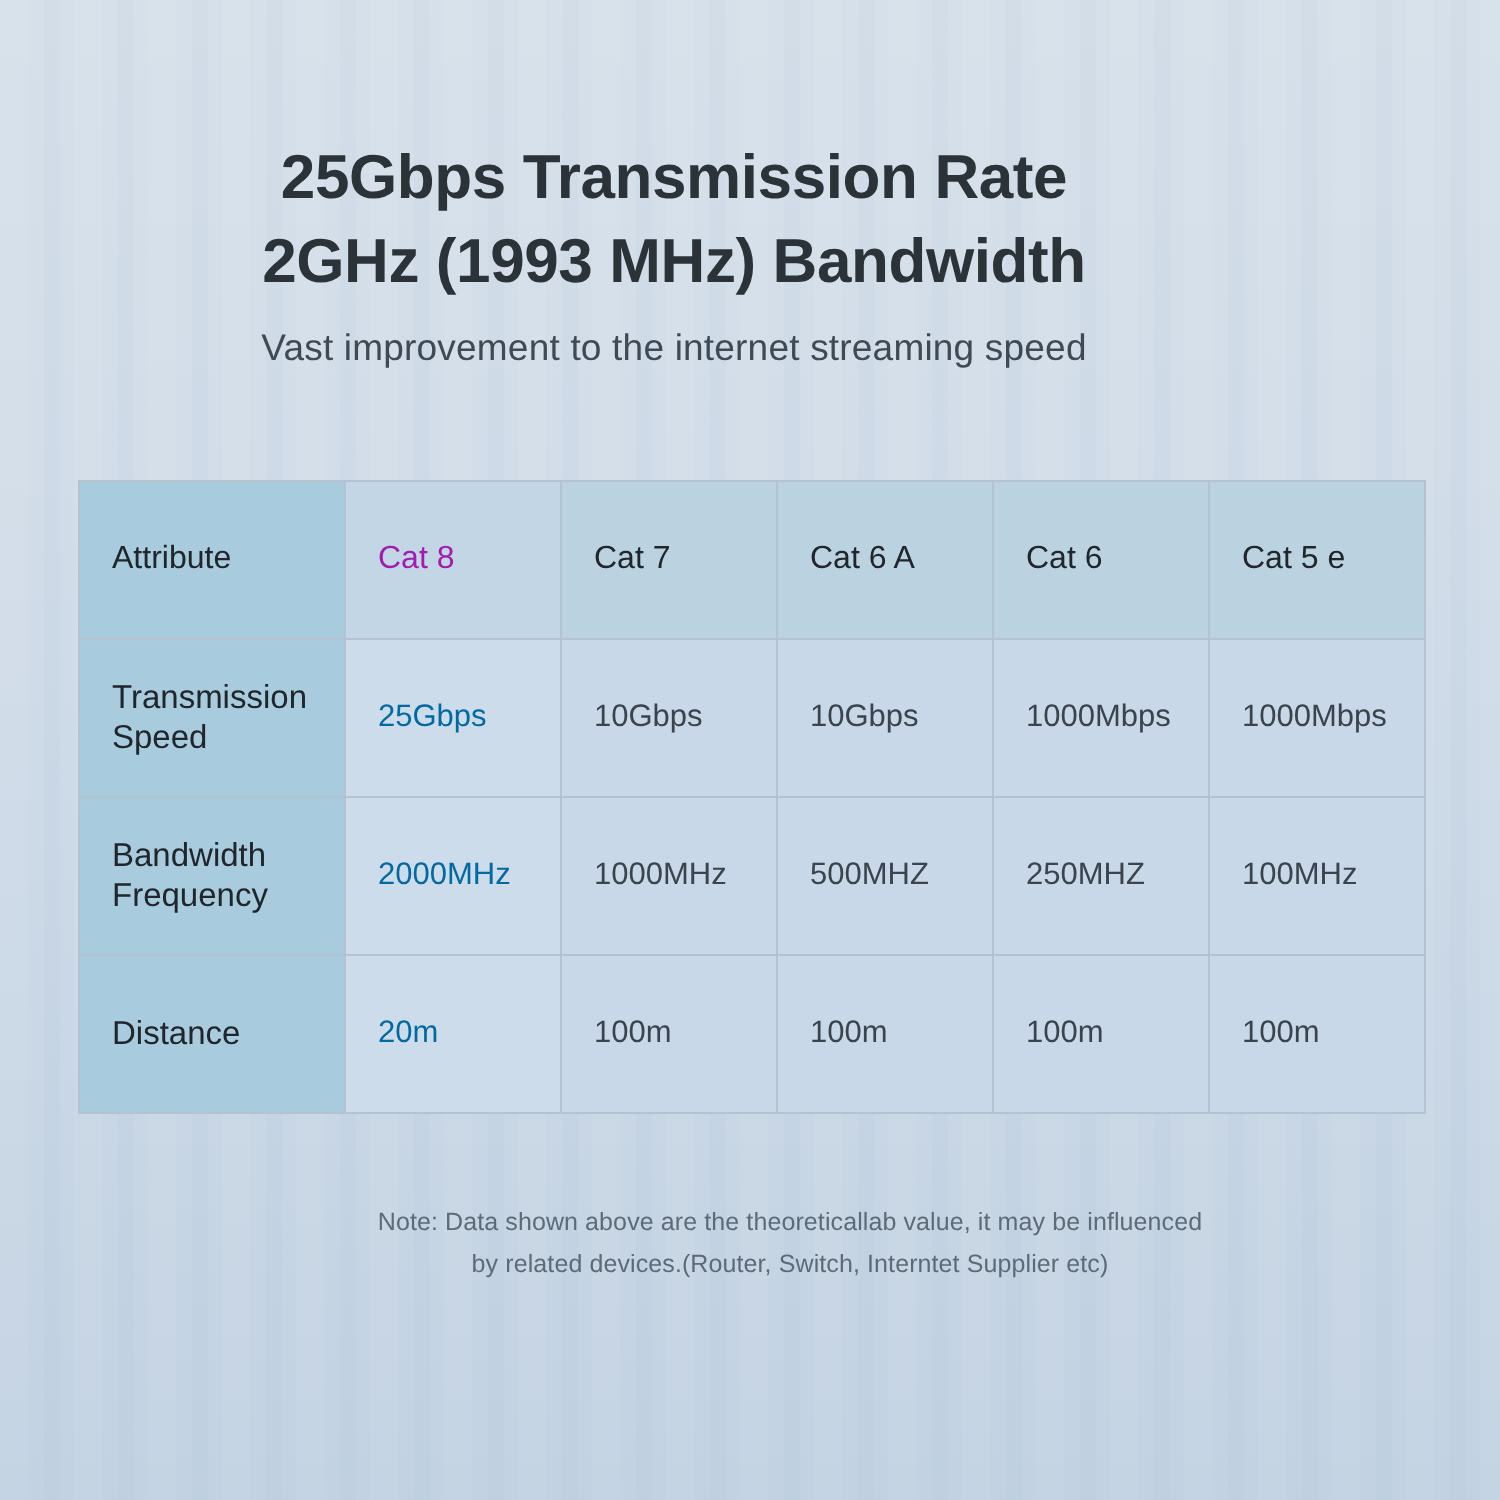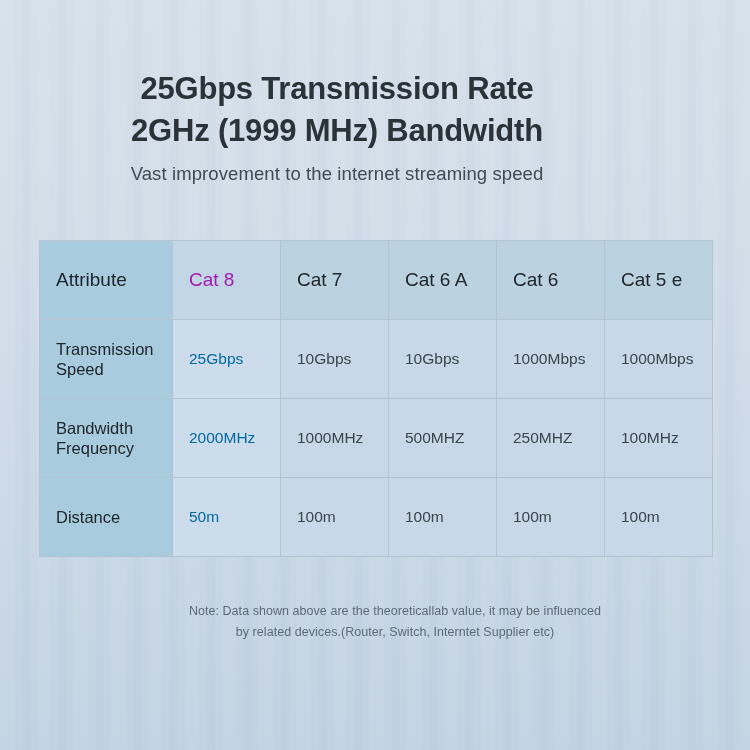--- a/index.html
+++ b/index.html
@@ -83,21 +83,21 @@
     padding: 0 16px;
     text-align: left;
     vertical-align: middle;
     font-weight: normal;
   }
 
   
   thead th {
     height: 78px;
     background: #bbd2e0;
-    font-size: 19px;
+    font-size: 16px;
     font-weight: bold;
     color: #20262b;
   }
   thead th.attr-head {
     background: #a8cbdd;
   }
   thead th.cat8-head {
     background: #c2d6e6;
     color: #a21caf;
   }
@@ -142,21 +142,21 @@
 </style>
 </head>
 <body>
 
 <div id="page">
 
   <div id="bg-stripes"></div>
 
   <div id="headings">
     <div class="title-line">25Gbps Transmission Rate</div>
-    <div class="title-line">2GHz (1999 MHz) Bandwidth</div>
+    <div class="title-line">2GHz (1993 MHz) Bandwidth</div>
     <div id="subtitle">Vast improvement to the internet streaming speed</div>
   </div>
 
   <table id="compare-table">
     <colgroup>
       <col style="width:133px">
       <col style="width:108px">
       <col style="width:108px">
       <col style="width:108px">
       <col style="width:108px">
@@ -195,21 +195,21 @@
         <td>1000MHz</td>
         <td>500MHZ</td>
         <td>250MHZ</td>
         <td>100MHz</td>
       </tr>
 
       <tr>
         <td class="attr-cell">
           <span class="attr-label">Distance</span>
         </td>
-        <td class="cat8-cell">50m</td>
+        <td class="cat8-cell">20m</td>
         <td>100m</td>
         <td>100m</td>
         <td>100m</td>
         <td>100m</td>
       </tr>
 
     </tbody>
   </table>
 
   <div id="footnote">

